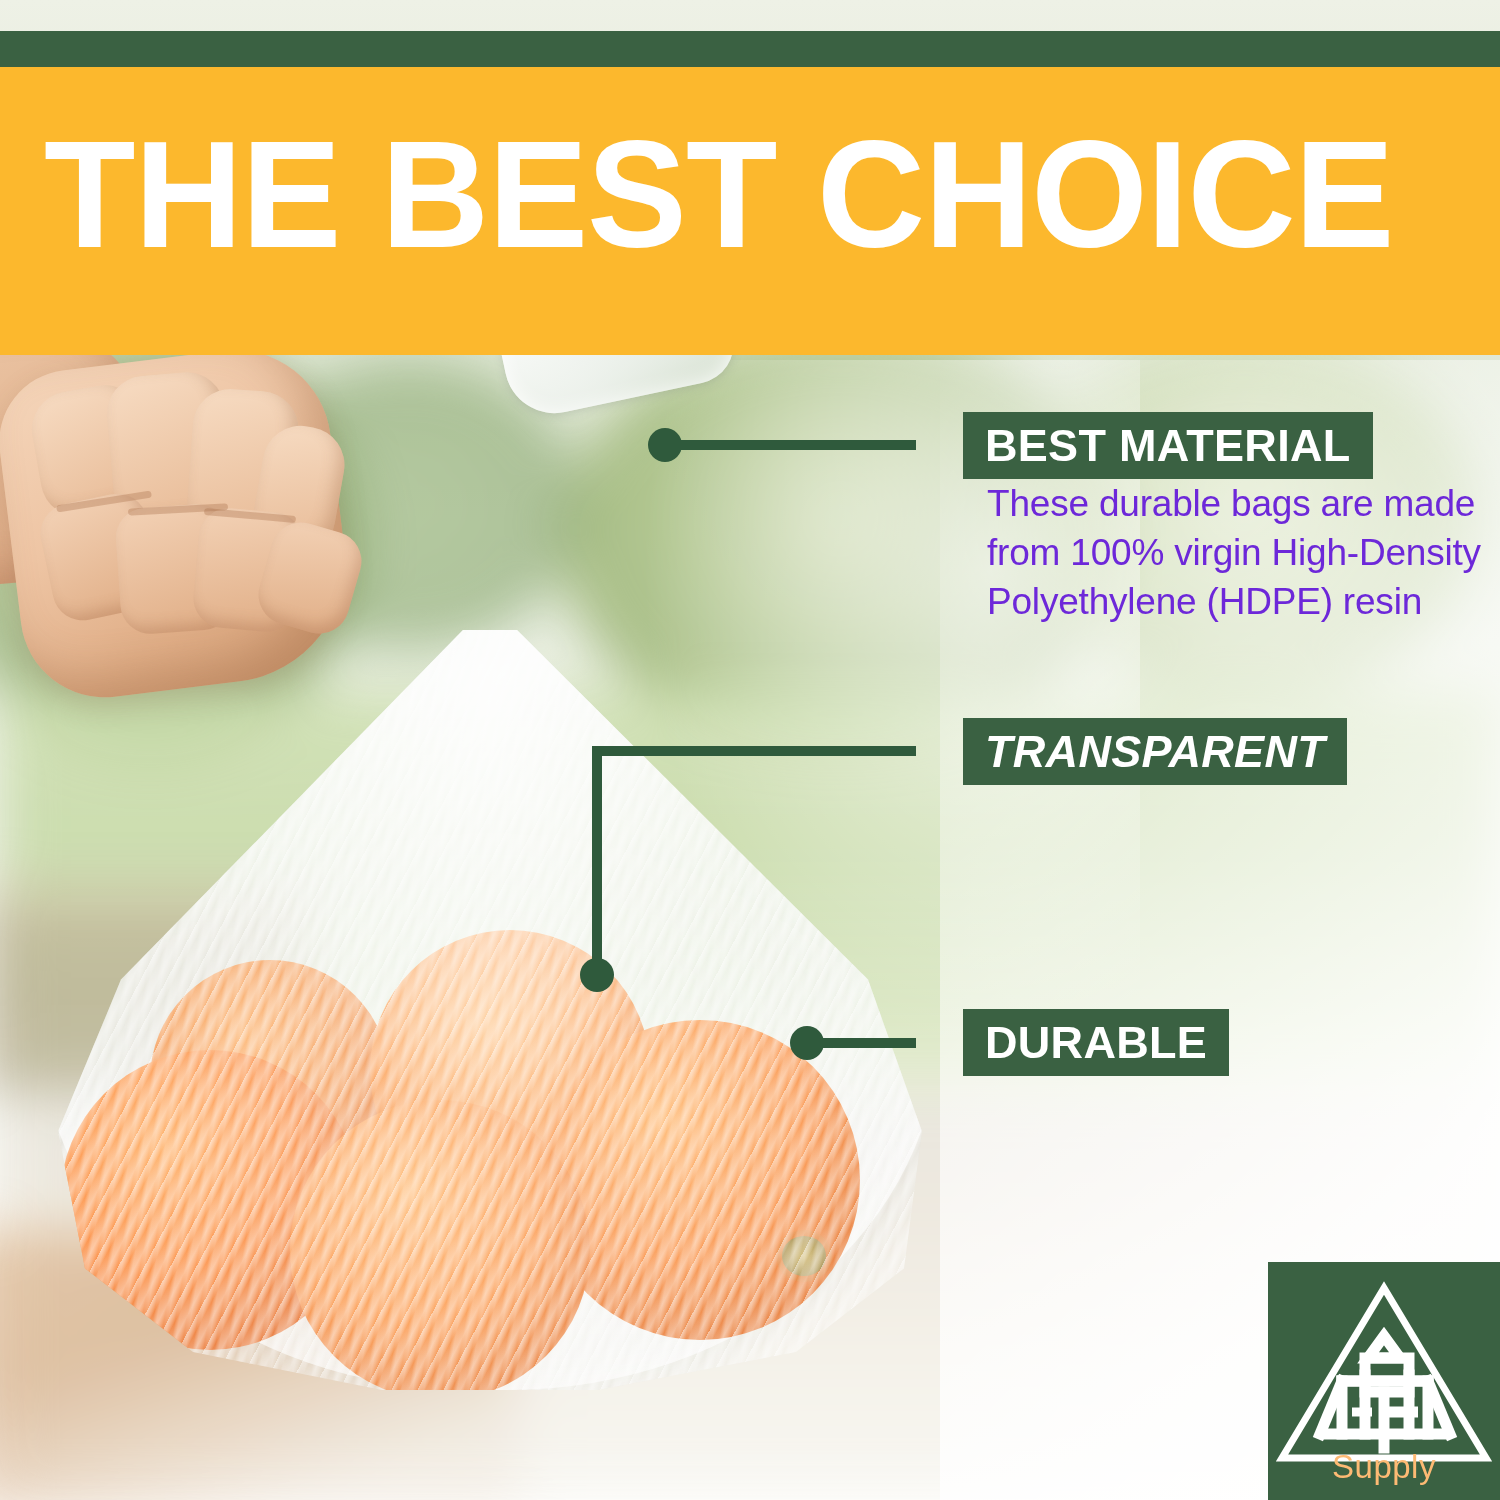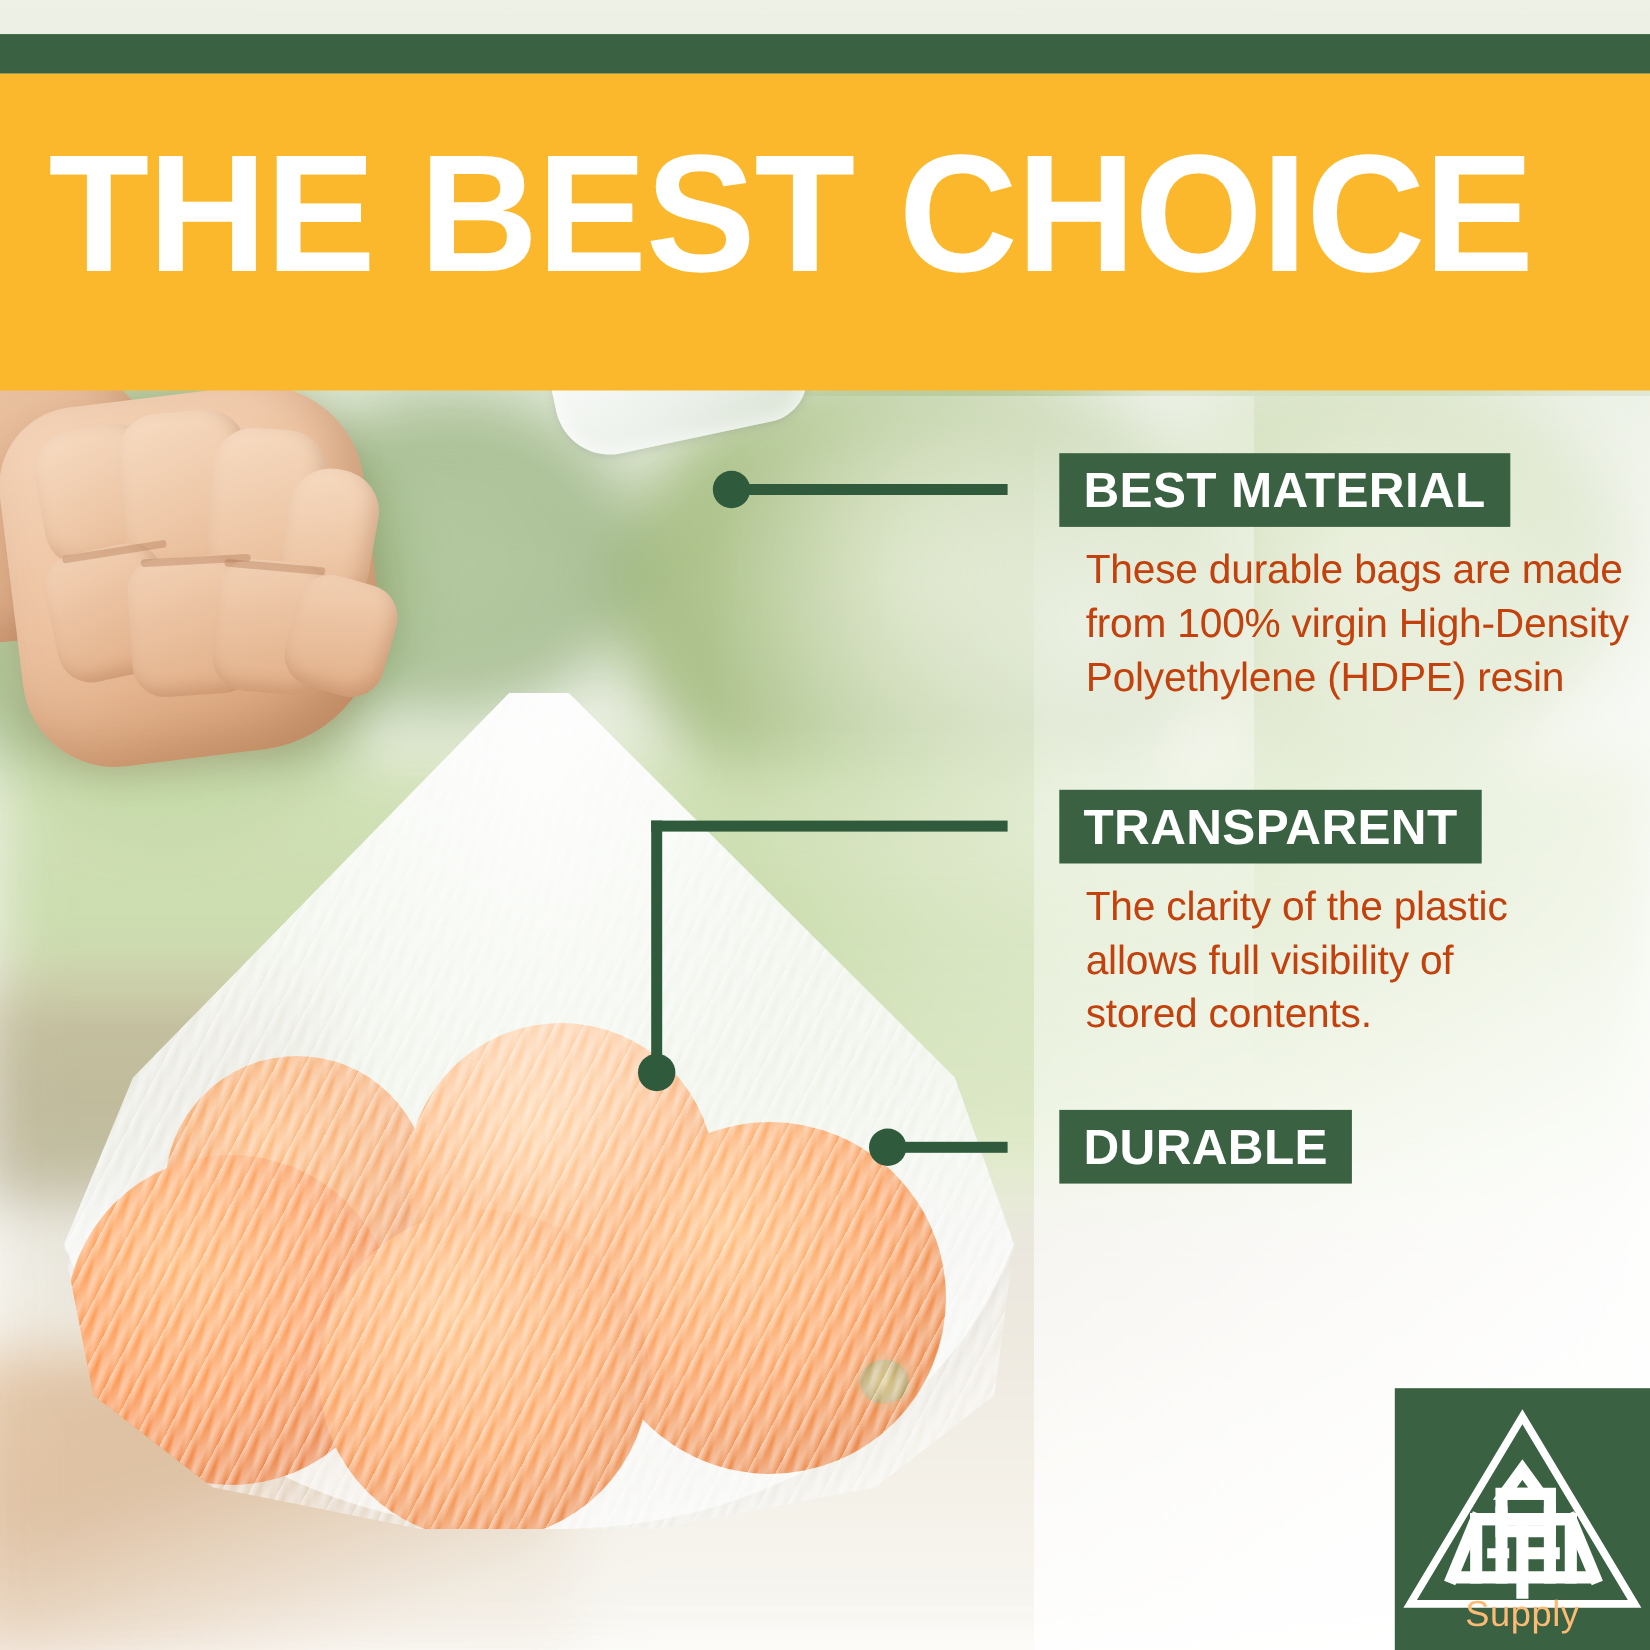--- a/index.html
+++ b/index.html
@@ -112,21 +112,21 @@
 
   
   .callout{position:absolute;}
   .cohead{display:flex;align-items:flex-end;height:67px;}
   .cotab{width:50px;background:#fcb82d;}
   .cotitle{
     background:#3a6142;color:#fff;font-weight:bold;font-size:45px;
     line-height:67px;padding:0 22px 0 22px;letter-spacing:.3px;white-space:nowrap;
   }
   .cobody{
-    margin-top:14px;margin-left:74px;color:#c2410c;font-size:37px;line-height:49px;
+    margin-left:74px;color:#6d28d9;font-size:37px;line-height:49px;
     font-weight:normal;white-space:pre-line;letter-spacing:-.2px;
   }
 
   
   .conn{position:absolute;background:#2f5a3c;}
   .dot{position:absolute;width:34px;height:34px;border-radius:50%;background:#2f5a3c;}
 
   
   .logo{position:absolute;left:1268px;top:1262px;width:232px;height:238px;background:#3a6142;}
   .logoinner{position:absolute;inset:0;}
@@ -208,28 +208,25 @@
   <div class="callout" style="left:913px;top:412px;">
     <div class="cohead">
       <div class="cotab"></div>
       <div class="cotitle">BEST MATERIAL</div>
     </div>
     <div class="cobody">These durable bags are made
 from 100% virgin High-Density
 Polyethylene (HDPE) resin</div>
   </div>
 
-  <div class="callout" style="left:913px;top:718px;">
+  <div class="callout" style="left:913px;top:718px;font-style:italic;">
     <div class="cohead">
       <div class="cotab"></div>
       <div class="cotitle">TRANSPARENT</div>
     </div>
-    <div class="cobody">The clarity of the plastic
-allows full visibility of
-stored contents.</div>
   </div>
 
   <div class="callout" style="left:913px;top:1009px;">
     <div class="cohead">
       <div class="cotab"></div>
       <div class="cotitle">DURABLE</div>
     </div>
   </div>
 
   <div class="logo">

